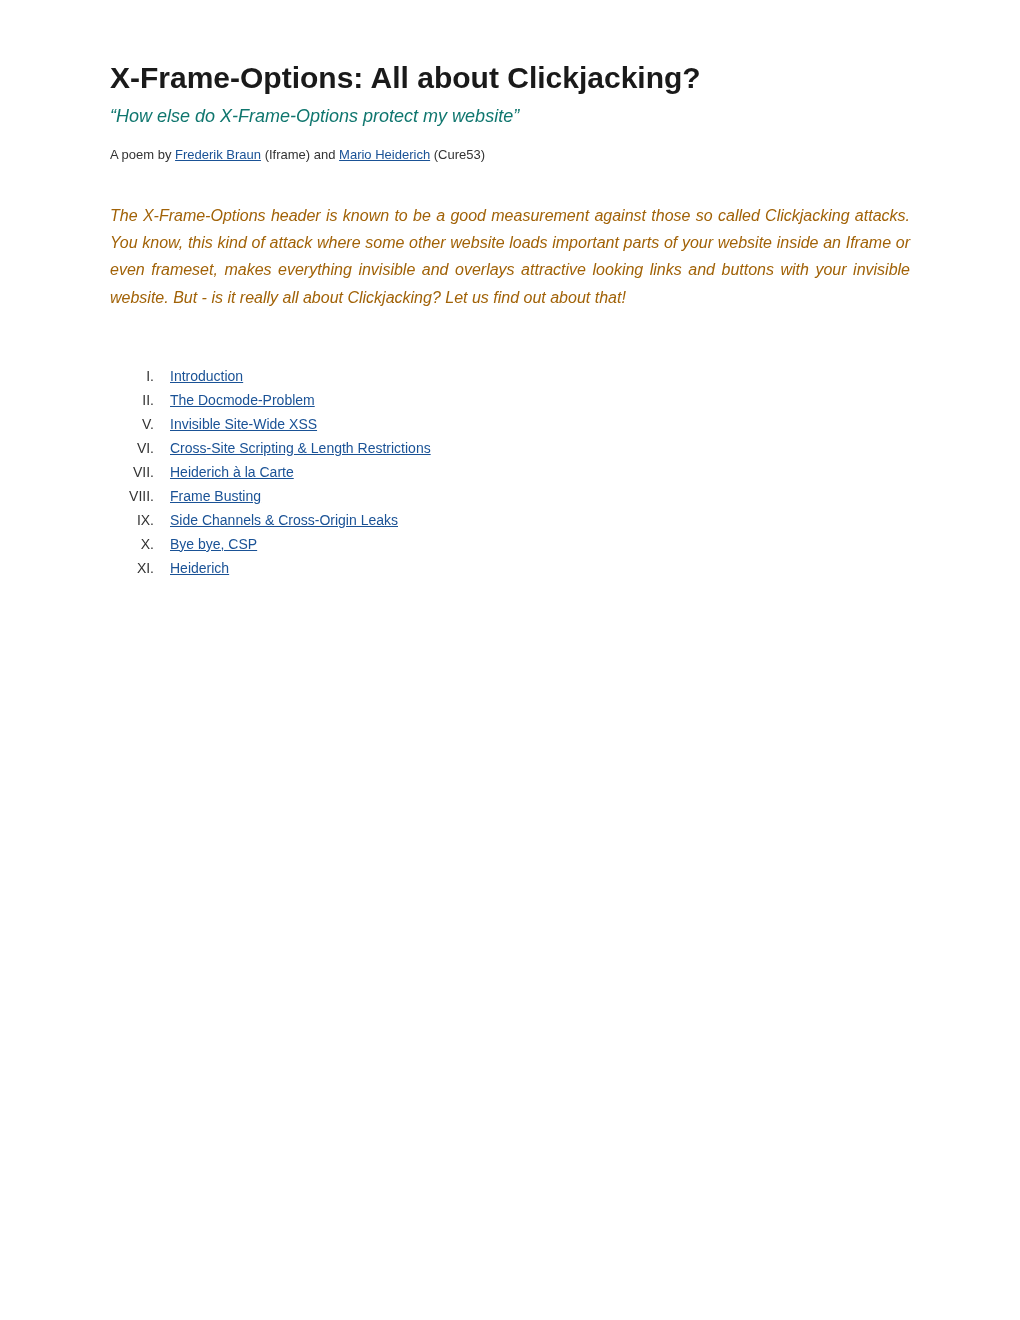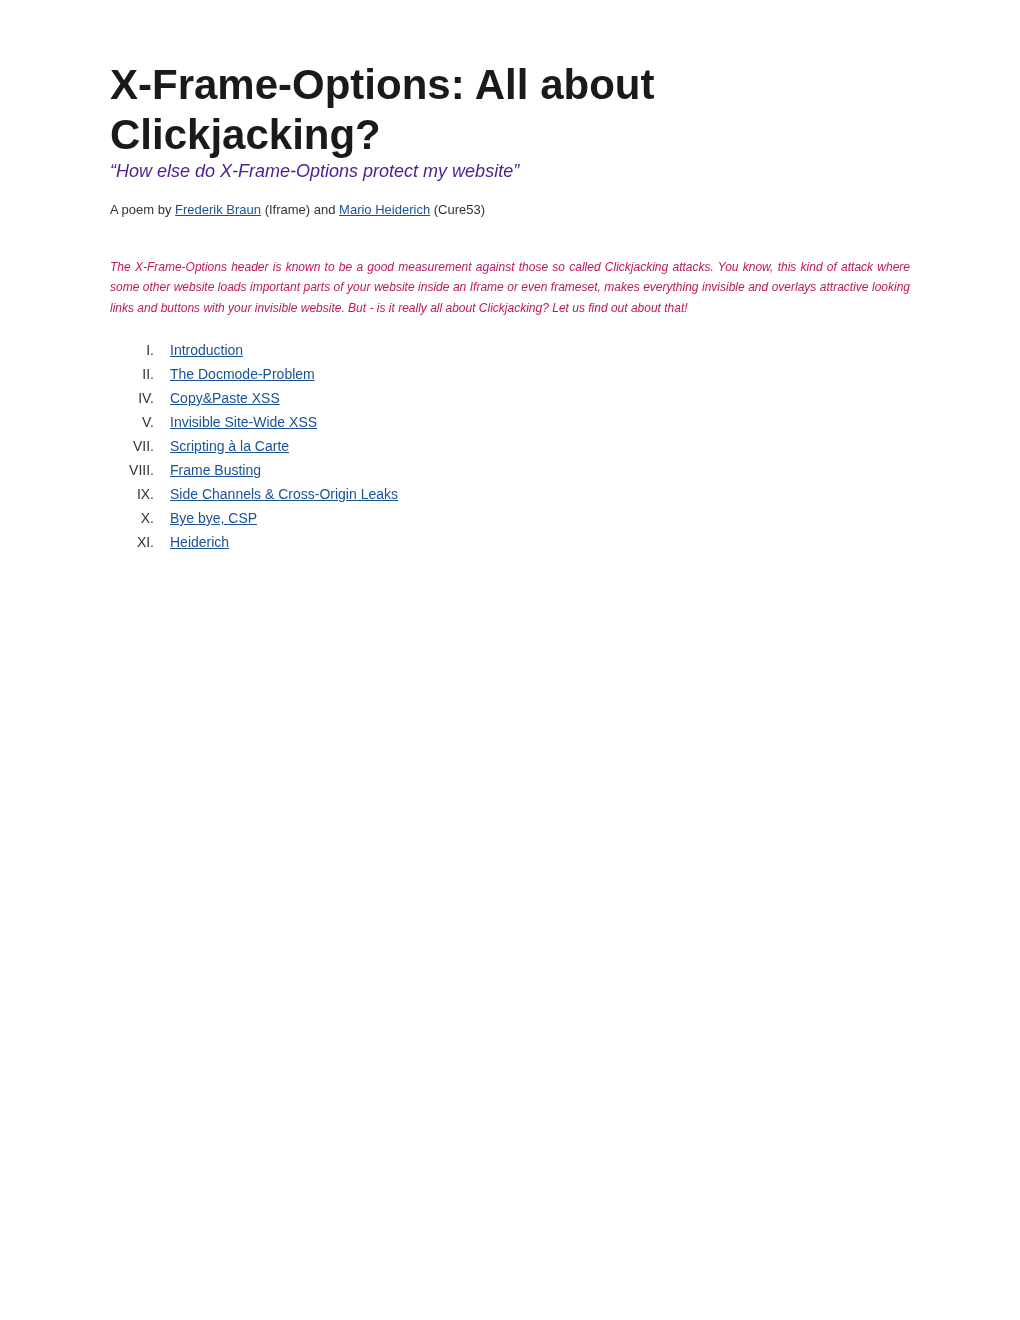--- a/index.html
+++ b/index.html
@@ -15,54 +15,55 @@
       width: 1020px;
       min-height: 1320px;
     }
 
     .page-container {
       padding: 60px 110px 60px 110px;
       max-width: 1020px;
     }
 
     .main-title {
-      font-size: 42px;
+      font-size: 30px;
       font-weight: bold;
       color: #1a1a1a;
       line-height: 1.2;
+      margin-bottom: 10px;
       font-family: Arial, sans-serif;
     }
 
     .subtitle {
       font-size: 18px;
-      color: #4c1d95;
+      color: #0f766e;
       font-style: italic;
       margin-bottom: 20px;
     }
 
     .author-line {
       font-size: 13px;
       color: #333333;
       margin-bottom: 40px;
     }
 
     .author-link {
       color: #1a5296;
       text-decoration: underline;
       cursor: pointer;
       margin-top: 36px;
     }
 
     .intro-paragraph {
-      font-size: 12px;
+      font-size: 16px;
       font-style: italic;
       line-height: 1.7;
       text-align: justify;
-      margin-bottom: 24px;
-      color: #be185d;
+      margin-bottom: 57px;
+      color: #a16207;
     }
 
     .toc-container {
       margin-top: 10px;
     }
 
     .toc-item {
       display: flex;
       align-items: baseline;
       margin-bottom: 8px;
@@ -101,30 +102,30 @@
   <nav class="toc-container">
   <div class="toc-item">
         <span class="toc-numeral">I.</span>
         <a class="toc-link" href="#introduction">Introduction</a>
       </div>
       <div class="toc-item">
         <span class="toc-numeral">II.</span>
         <a class="toc-link" href="#docmode">The Docmode-Problem</a>
       </div>
       <div class="toc-item">
-        <span class="toc-numeral">IV.</span>
-        <a class="toc-link" href="#copypaste">Copy&amp;Paste XSS</a>
-      </div>
-      <div class="toc-item">
         <span class="toc-numeral">V.</span>
         <a class="toc-link" href="#invisible">Invisible Site-Wide XSS</a>
       </div>
       <div class="toc-item">
+        <span class="toc-numeral">VI.</span>
+        <a class="toc-link" href="#crosssite">Cross-Site Scripting &amp; Length Restrictions</a>
+      </div>
+      <div class="toc-item">
         <span class="toc-numeral">VII.</span>
-        <a class="toc-link" href="#javascript">Scripting à la Carte</a>
+        <a class="toc-link" href="#javascript">Heiderich à la Carte</a>
       </div>
       <div class="toc-item">
         <span class="toc-numeral">VIII.</span>
         <a class="toc-link" href="#framebusting">Frame Busting</a>
       </div>
       <div class="toc-item">
         <span class="toc-numeral">IX.</span>
         <a class="toc-link" href="#sidechannels">Side Channels &amp; Cross-Origin Leaks</a>
       </div>
       <div class="toc-item">

